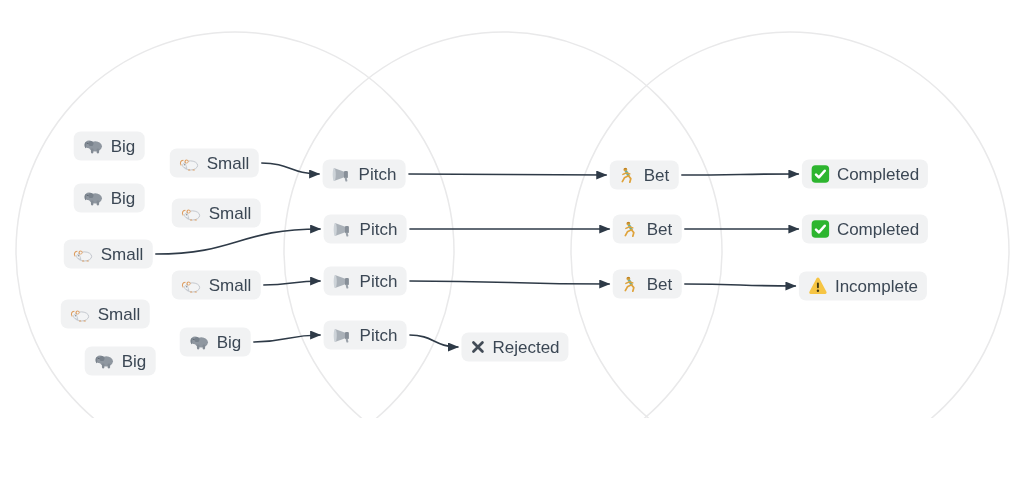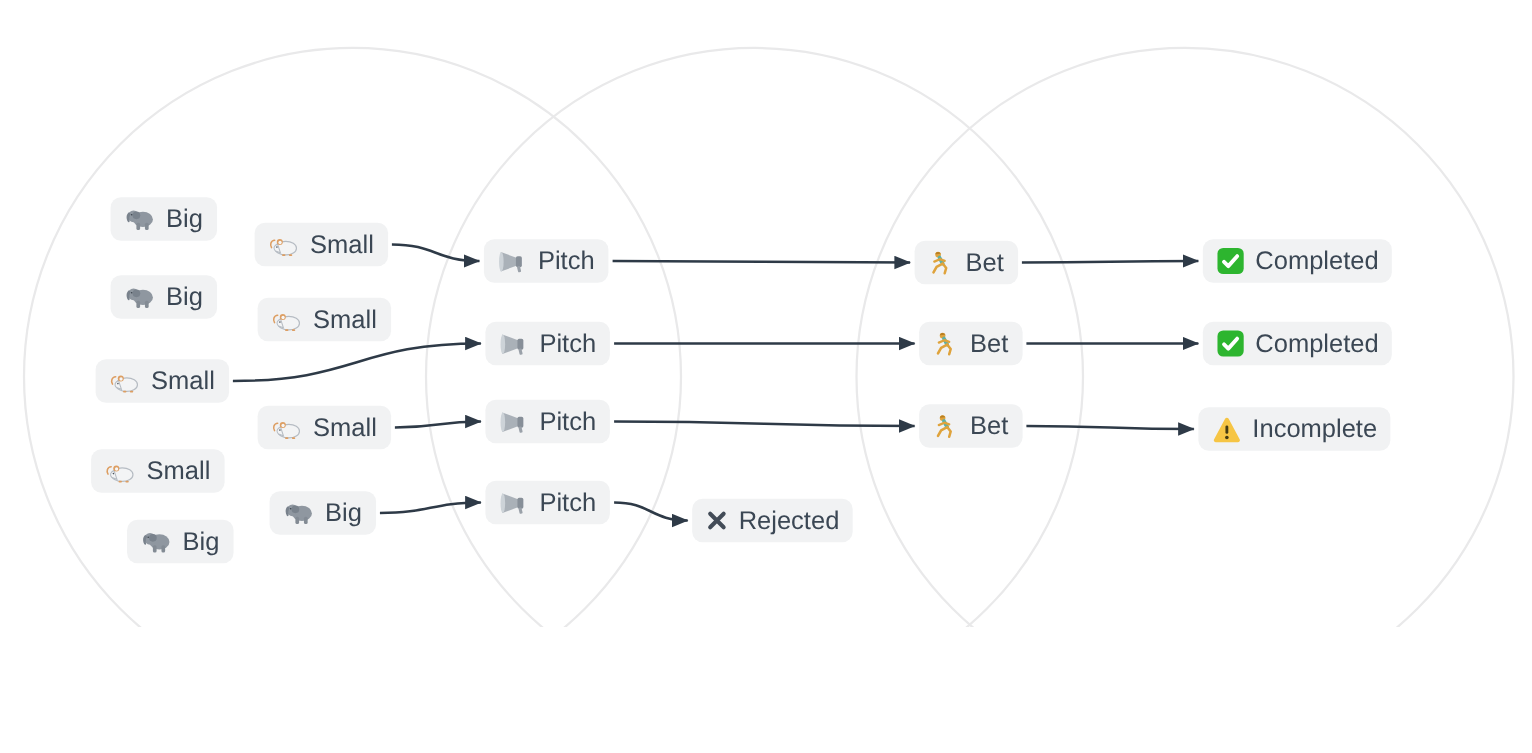--- a/index.html
+++ b/index.html
@@ -292,21 +292,21 @@
       </div>
       <div class="node" style="left: 865px; top: 229px;">
         <span class="ic">
           <svg width="19" height="19" viewBox="0 0 20 20">
             <rect x="0.8" y="0.8" width="18.4" height="18.4" rx="4" fill="#2db52f"></rect>
             <path d="M5.4 10.6 L8.4 13.6 L14.6 6.6" fill="none" stroke="#ffffff" stroke-width="2.7" stroke-linecap="round" stroke-linejoin="round"></path>
           </svg>
         </span>
         <span>Completed</span>
       </div>
-      <div class="node" style="left: 863px; top: 286px; align-items: flex-end;">
+      <div class="node" style="left: 863px; top: 286px;">
         <span class="ic">
           <svg width="20" height="19" viewBox="0 0 20 19">
             <path d="M8.8 1.6 a1.4 1.4 0 0 1 2.4 0 L18.5 15.3 a1.4 1.4 0 0 1 -1.2 2.1 L2.7 17.4 a1.4 1.4 0 0 1 -1.2 -2.1 Z" fill="#f6c544"></path>
             <rect x="9.05" y="6.1" width="1.9" height="5.6" rx="0.95" fill="#433a12"></rect>
             <circle cx="10" cy="14.2" r="1.2" fill="#433a12"></circle>
           </svg>
         </span>
         <span>Incomplete</span>
       </div>
     </div>

